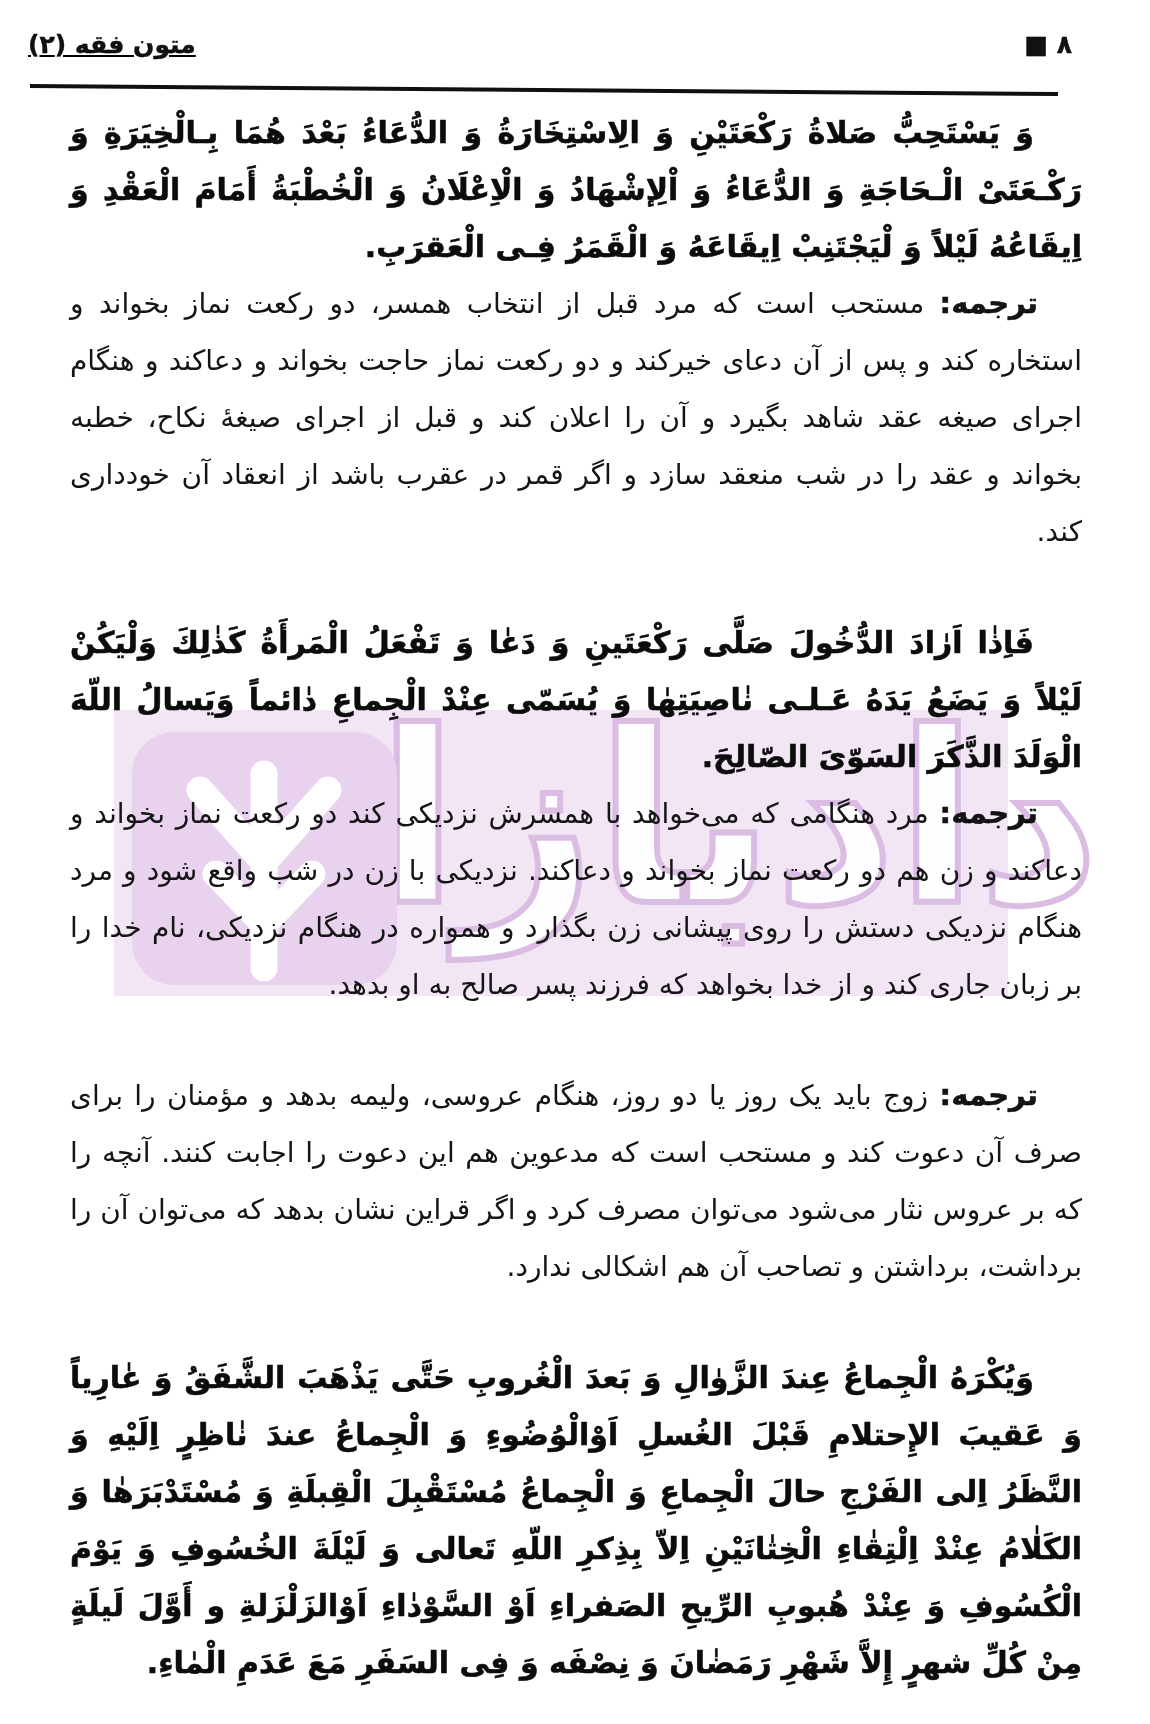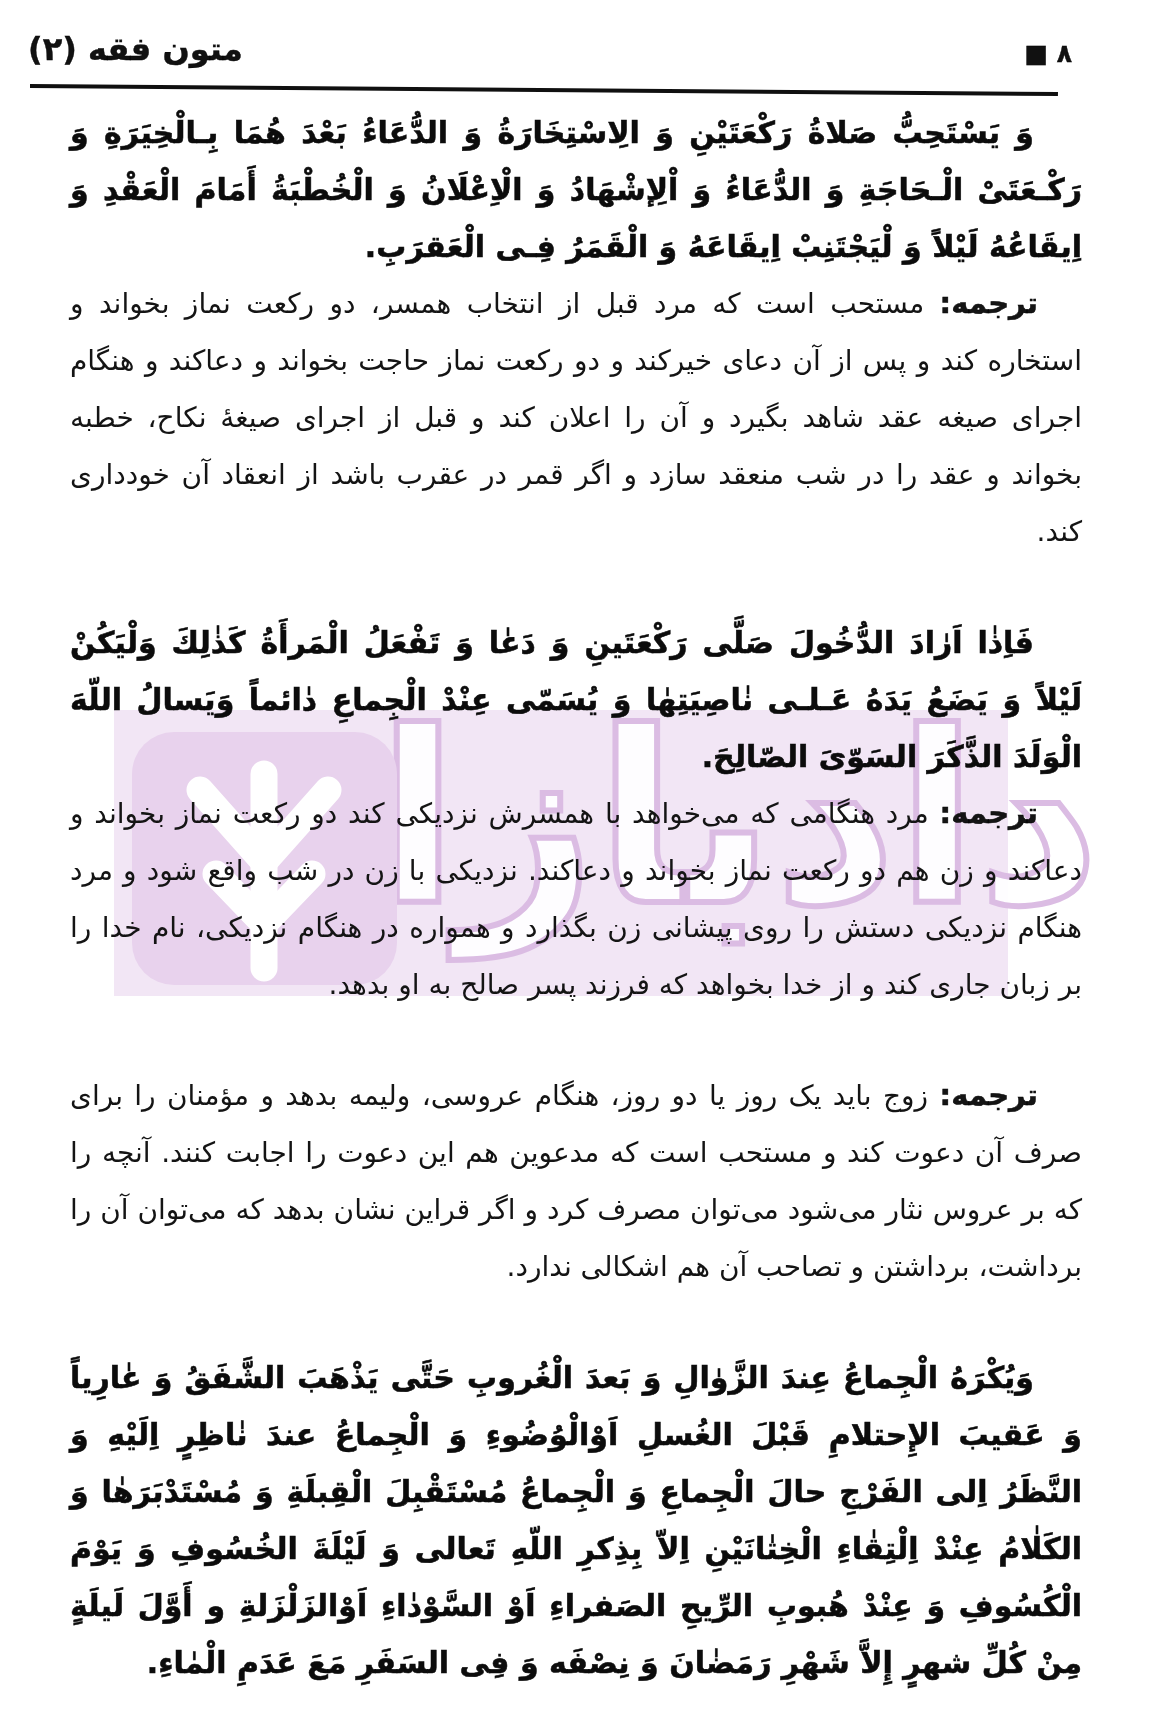--- a/index.html
+++ b/index.html
@@ -11,21 +11,21 @@
     font-family:"DejaVu Sans",sans-serif;
     color:#111;
   }
   
   .header{
     position:absolute;top:30px;left:28px;right:78px;
     display:flex;justify-content:space-between;align-items:flex-end;
     direction:ltr;
   }
   .book-title{
-    font-weight:bold;font-size:32px;direction:rtl;
+    font-weight:bold;font-size:25px;direction:rtl;text-decoration:underline;
     -webkit-text-stroke:.4px #000;
   }
   .page-marker{
     font-weight:bold;font-size:25px;direction:ltr;
     letter-spacing:6px;
     -webkit-text-stroke:.4px #000;
   }
   .header-rule{
     position:absolute;top:84px;left:30px;width:1028px;height:4px;
     background:#101010;border:0;margin:0;

